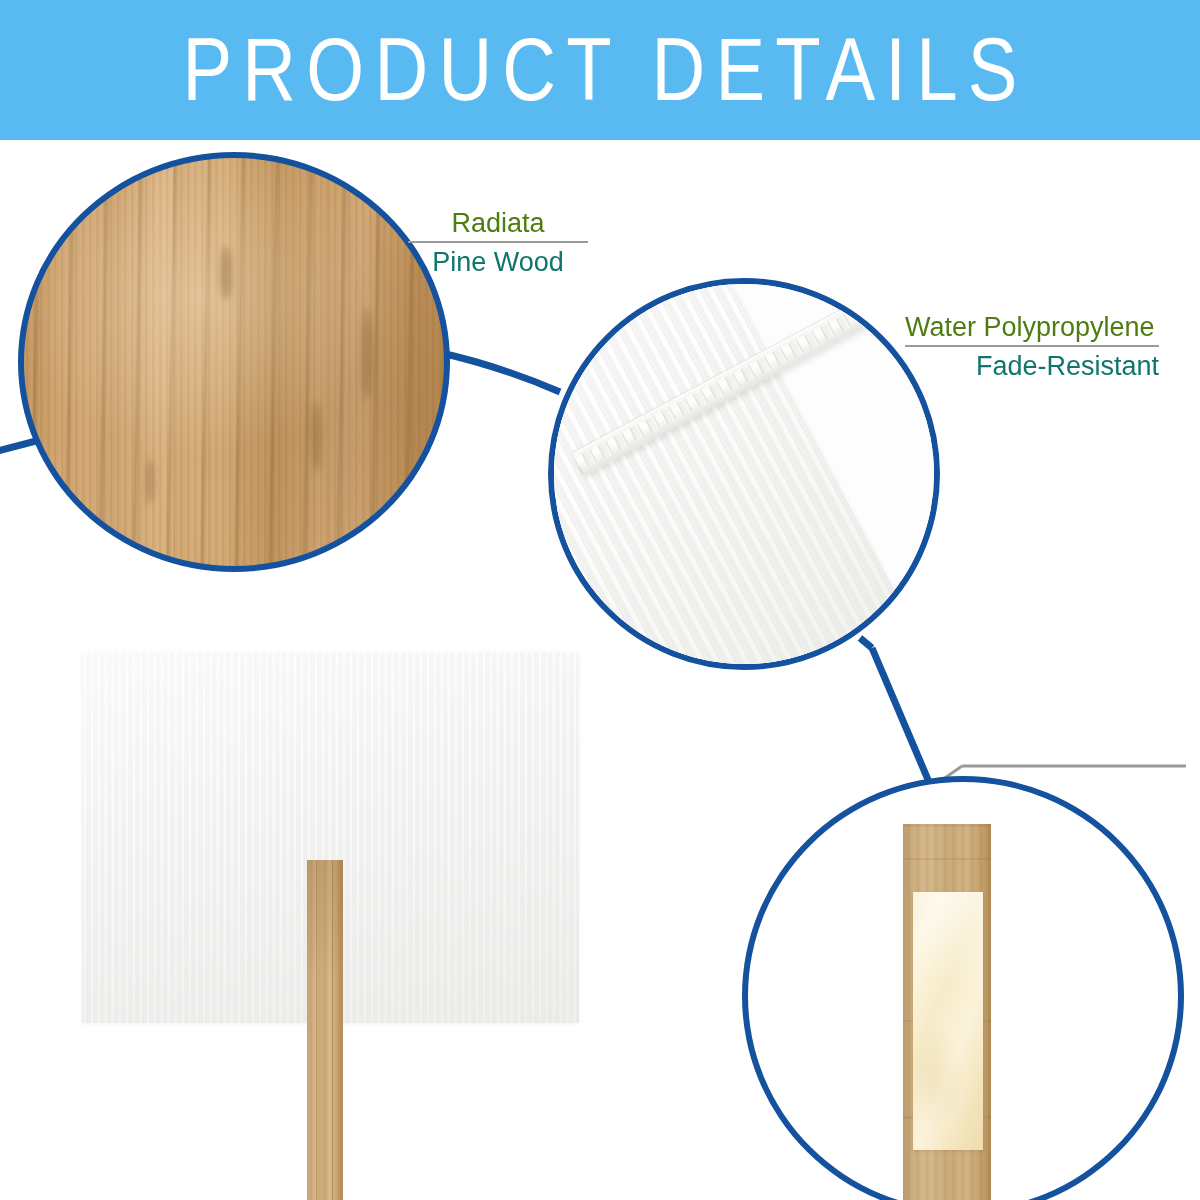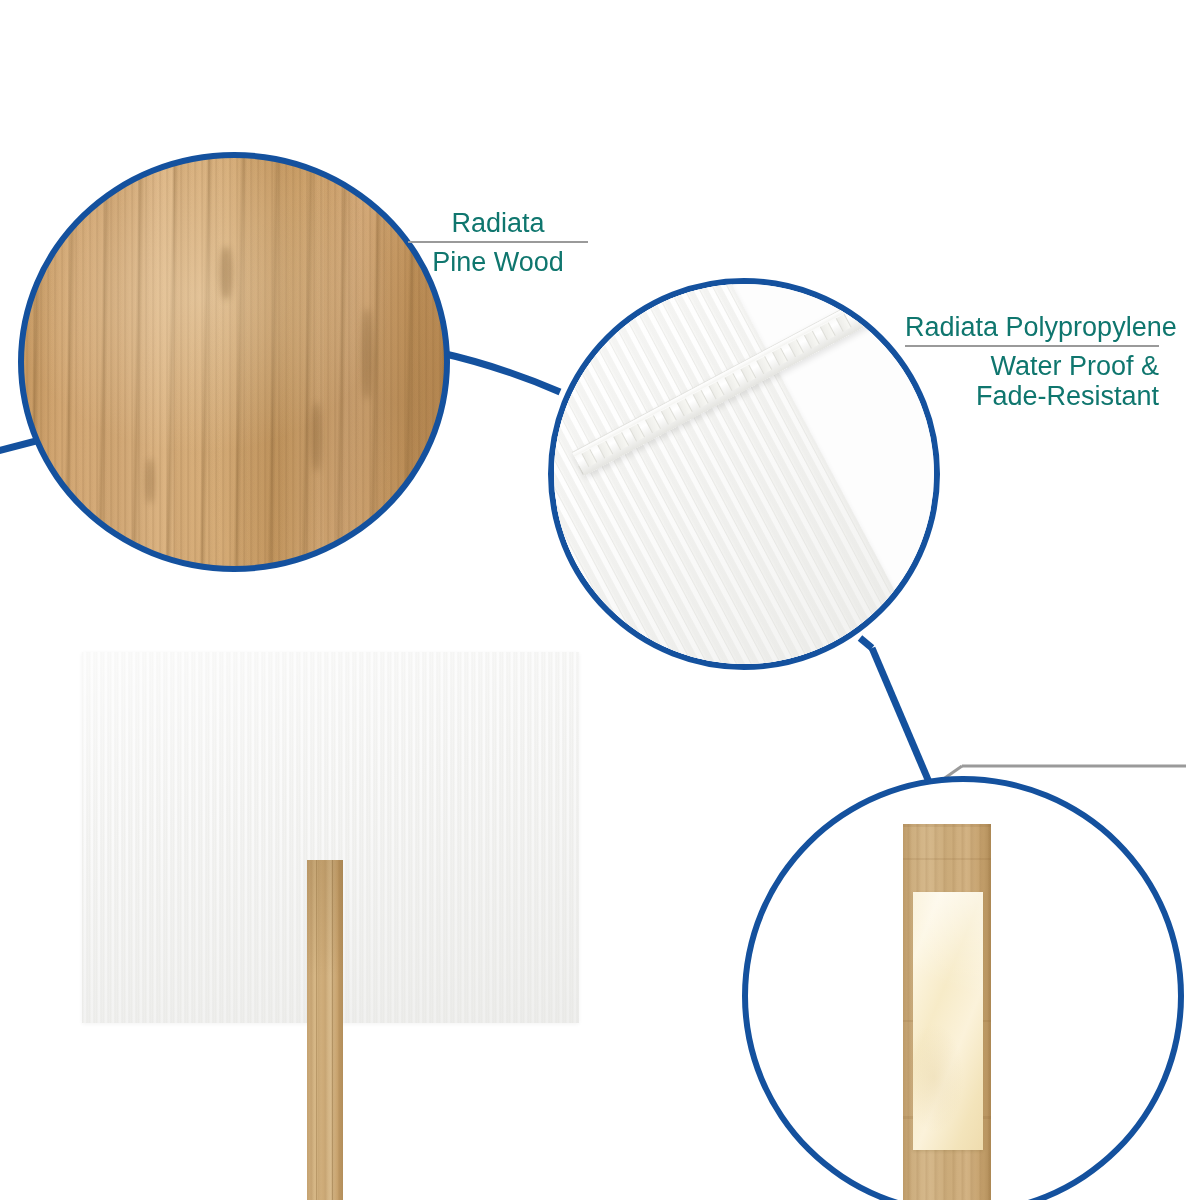--- a/index.html
+++ b/index.html
@@ -320,21 +320,21 @@
     position: absolute;
     color: #111111;
     font-family: "Liberation Sans", sans-serif;
     line-height: 1.12;
     white-space: nowrap;
     user-select: none;
   }
   .callout .title {
     font-size: 27px;
     font-weight: 400;
-    color: #0f766e;
+    color: #4d7c0f;
   }
   .callout .sub {
     font-size: 27px;
     font-weight: 400;
     color: #0f766e;
   }
   .callout hr.rule {
     border: none;
     border-top: 2px solid #9a9a9a;
     margin: 3px 0 4px 0;
@@ -359,20 +359,23 @@
     top: 726px;
     width: 230px;
     text-align: center;
   }
 </style>
 </head>
 <body>
 
 <div id="stage">
 
+  <div id="header-banner">
+    <div id="page-title">PRODUCT DETAILS</div>
+  </div>
 
   <svg id="connectors" viewBox="0 0 1200 1200" width="1200" height="1200">
 
     <path d="M -6 452 L 86 428" fill="none" stroke="#14519e" stroke-width="7"></path>
 
     <path d="M 437 352 Q 500 366 560 392" fill="none" stroke="#14519e" stroke-width="7"></path>
 
     <path d="M 872 648 L 929 782" fill="none" stroke="#14519e" stroke-width="7"></path>
 
     <path d="M 437 352 L 437 338" fill="none" stroke="#14519e" stroke-width="7"></path>
@@ -428,20 +431,19 @@
     </div>
   </div>
 
   <div class="callout" id="callout-wood">
     <div class="title">Radiata</div>
     <hr class="rule">
     <div class="sub">Pine Wood</div>
   </div>
 
   <div class="callout" id="callout-coroplast">
-    <div class="title">Radiata Polypropylene</div>
+    <div class="title">Water Polypropylene</div>
     <hr class="rule">
-    <div class="sub">Water Proof &amp;</div>
     <div class="sub">Fade-Resistant</div>
   </div>
 
 
 </div>
 
 </body></html>

